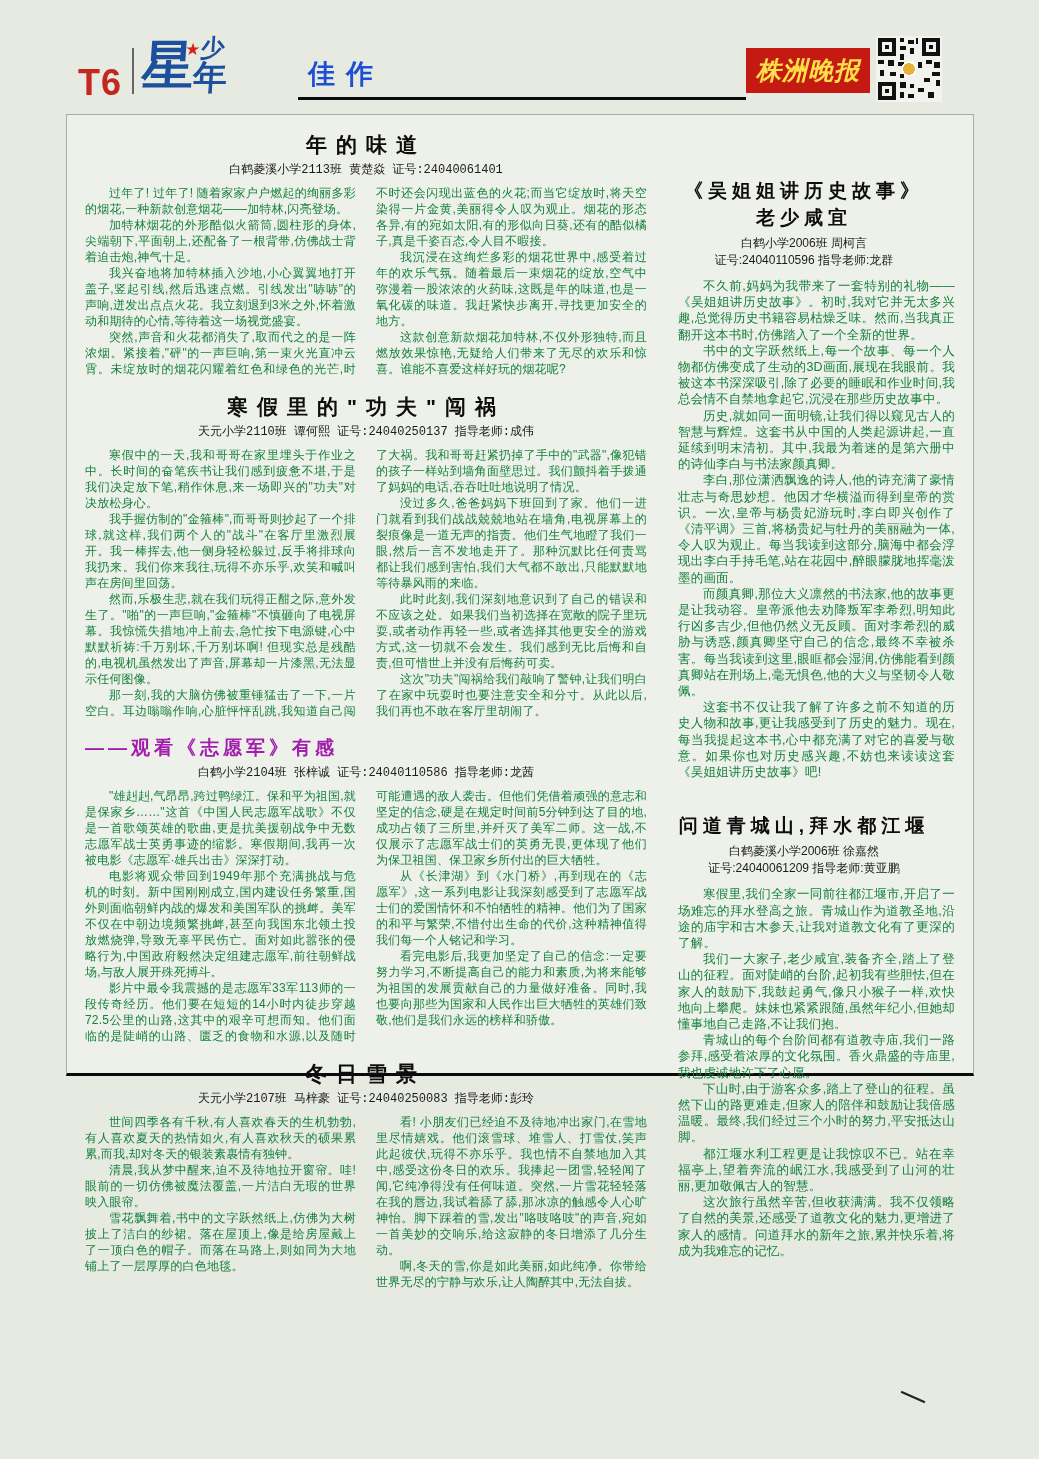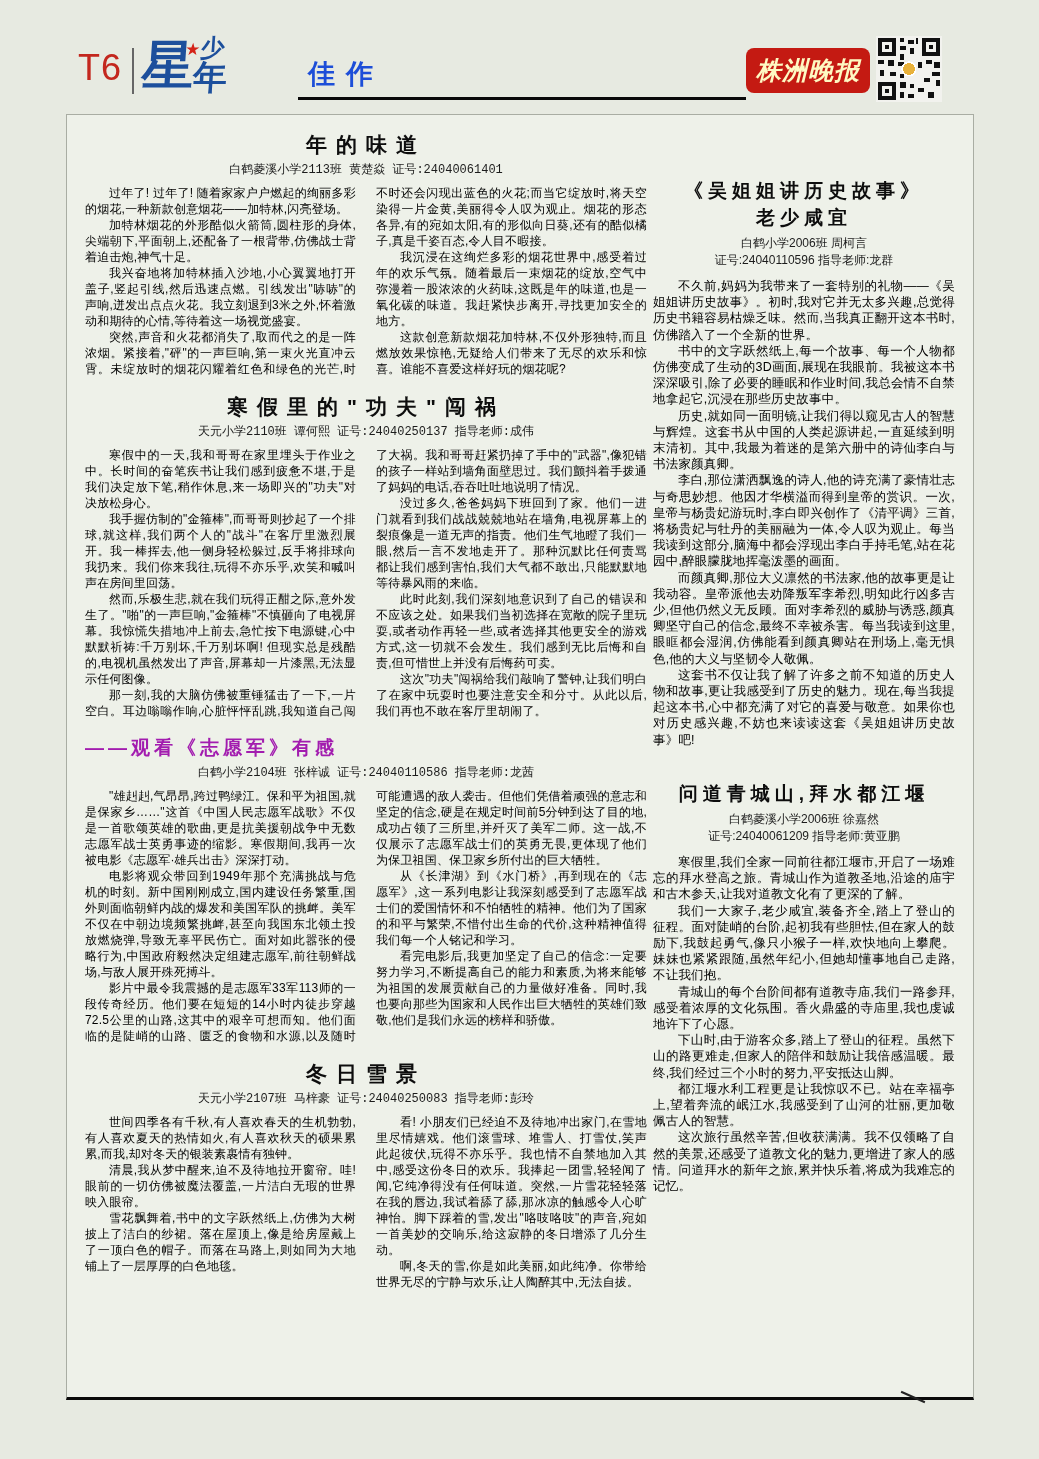--- a/index.html
+++ b/index.html
@@ -2,53 +2,53 @@
 <html><head>
 <meta charset="utf-8">
 <style>
   * { margin:0; padding:0; box-sizing:border-box; }
   html,body { background:#dfe3da; }
   body { font-family:"Liberation Sans","DejaVu Sans",sans-serif; }
   .page { position:relative; width:1039px; height:1459px; background:#e7eae1; overflow:hidden; margin:0 auto; }
 
   
   .hdr { position:absolute; left:66px; top:34px; width:908px; height:72px; }
-  .pageno { position:absolute; left:12px; top:13px; font-size:36px; font-weight:normal; color:#c3271e; letter-spacing:1px; }
+  .pageno { position:absolute; left:12px; top:28px; font-size:36px; font-weight:bold; color:#c3271e; letter-spacing:1px; }
   .hdr-divider { position:absolute; left:66px; top:14px; width:2px; height:46px; background:#666; }
   .masthead { position:absolute; left:76px; top:2px; display:flex; align-items:flex-start; transform:skewX(-4deg); }
   .m-char1 { font-size:52px; font-weight:bold; color:#1c4f9c; line-height:58px; }
   .m-right { display:flex; flex-direction:column; margin-left:-2px; }
   .m-starrow { display:flex; align-items:center; height:24px; }
   .m-star { color:#d42318; font-size:17px; line-height:17px; margin:2px 0 0 -8px; }
   .m-char2 { font-size:24px; font-weight:bold; color:#1c4f9c; line-height:22px; }
   .m-char3 { font-size:34px; font-weight:bold; color:#1c4f9c; line-height:34px; margin-left:2px; }
   .section-tag { position:absolute; left:242px; top:22px; font-size:27px; font-weight:bold; color:#1d4ed8; letter-spacing:11px; }
   .date-block { position:absolute; left:340px; top:14px; font-size:12px; color:#1a1a1a; line-height:19px; white-space:nowrap; }
   .hdr-rule { position:absolute; left:232px; top:63px; width:448px; height:3px; background:#0a0a0a; }
-  .paper-box { position:absolute; left:680px; top:14px; width:124px; height:45px; background:#c41a12; color:#fef9c3; display:flex; align-items:center; justify-content:center; font-size:25px; font-weight:bold; letter-spacing:1px; font-style:italic; border-radius:8px; }
+  .paper-box { position:absolute; left:680px; top:14px; width:124px; height:45px; background:#c41a12; color:#fde047; display:flex; align-items:center; justify-content:center; font-size:25px; font-weight:bold; letter-spacing:1px; font-style:italic; border-radius:0; }
   .qr { position:absolute; left:810px; top:2px; width:66px; height:66px; }
 
   
-  .content { position:absolute; left:66px; top:114px; width:908px; height:1286px;
+  .content { position:absolute; left:66px; top:114px; width:908px; height:962px;
     background:#eef1e9; border:1px solid #a9ada3; border-bottom:3px solid #0a0a0a;
     padding:16px 18px 10px 18px; display:flex; justify-content:space-between; }
   .curl { position:absolute; left:900px; top:1396px; width:26px; height:2px; background:#222; transform:rotate(24deg); }
 
   .col-left { width:562px; }
   .col-right { width:302px; padding-top:46px; }
 
   article { margin-top:16px; }
   article:first-child { margin-top:0; }
   .t-big { text-align:center; font-size:21px; font-weight:bold; color:#0d0d0d; letter-spacing:9px; line-height:27px; }
   .t-sub { text-align:left; font-size:19px; font-weight:bold; color:#a21caf; letter-spacing:4px; line-height:26px; }
   .byline { text-align:center; font-size:12px; color:#1c1c1c; margin:4px 0 7px; line-height:16px;font-family:Liberation Mono, monospace; }
-  .body { text-align:justify; color:#000000; }
+  .body { text-align:justify; color:#15803d; }
   .body p { text-indent:2em; }
   .cols2 { column-count:2; column-gap:20px; font-size:12px; line-height:16px; letter-spacing:.2px; }
-  .col1 { font-size:12.5px; line-height:16.2px; letter-spacing:.2px; }
+  .col1 { font-size:12.5px; line-height:16.2px; letter-spacing:.2px;margin-left:25px; }
   .r-title { text-align:center; font-size:19px; font-weight:bold; color:#0d0d0d; letter-spacing:5px; line-height:27px; }
   .r-byline { text-align:center; font-size:12px; color:#1c1c1c; line-height:17px; }
   .r-byline-wrap { margin:4px 0 9px; }
   .art-right2 { margin-top:32px; }
 </style>
 </head>
 <body>
 
 <div class="page">
 

